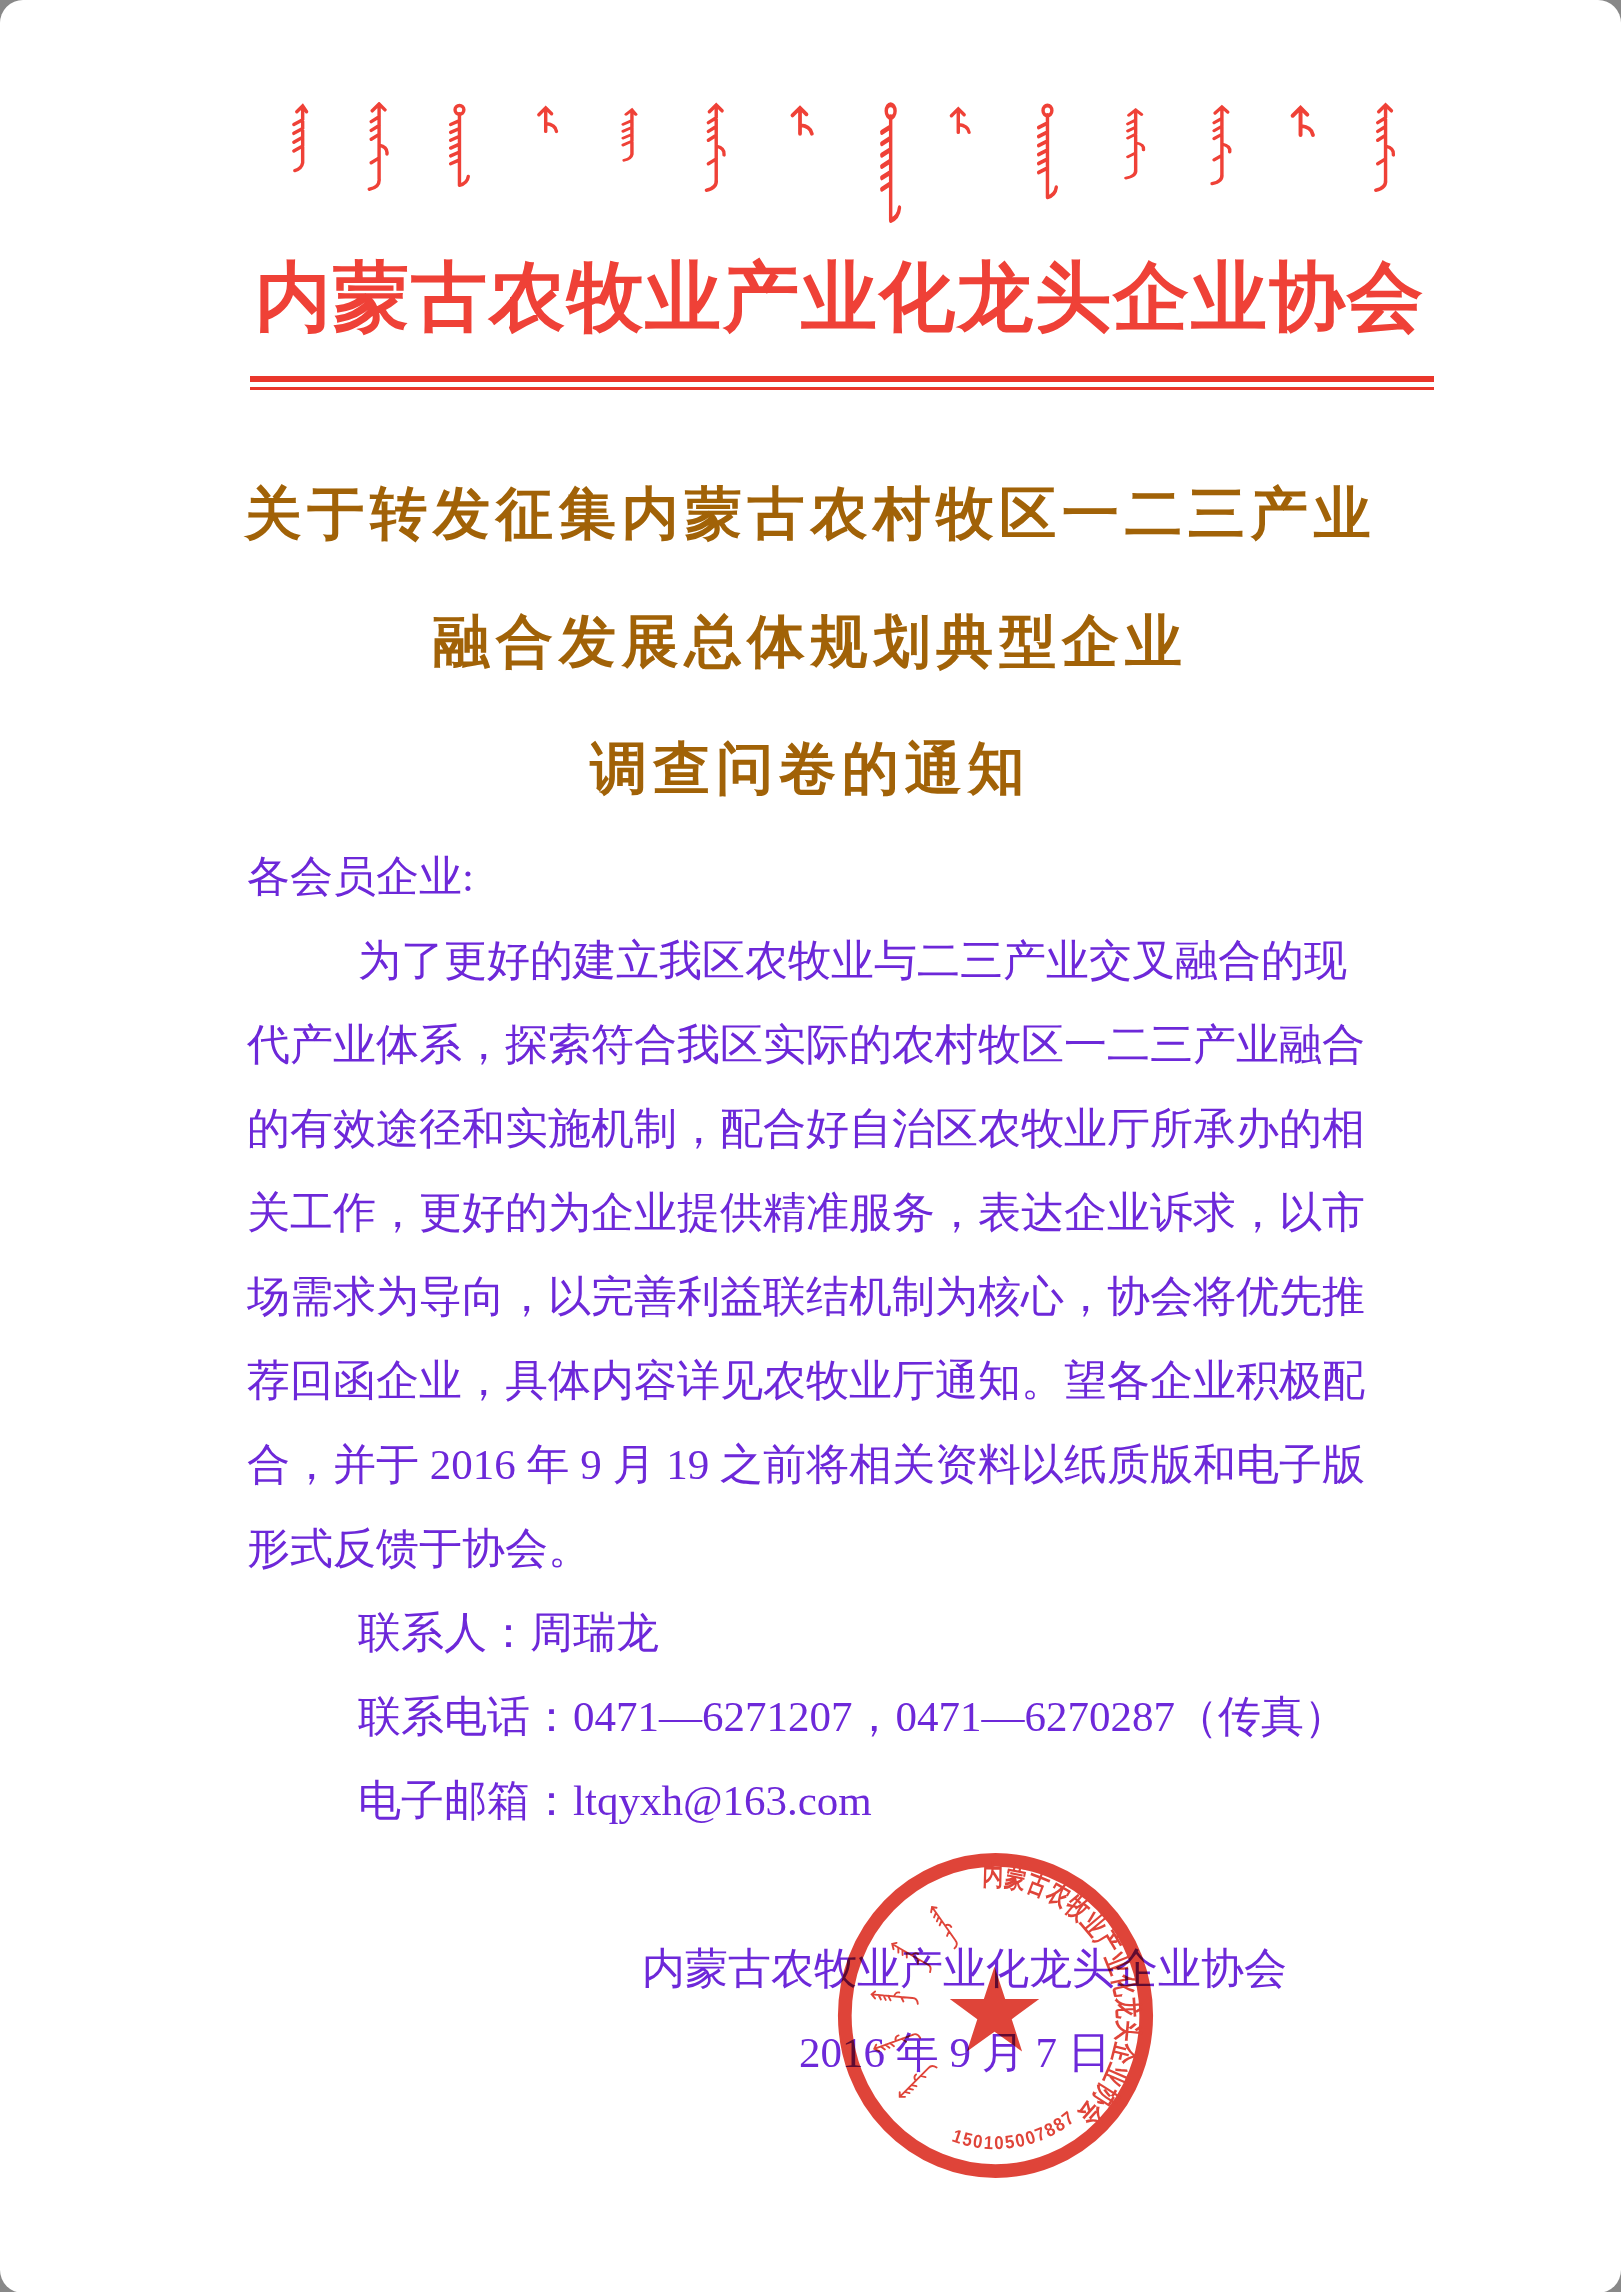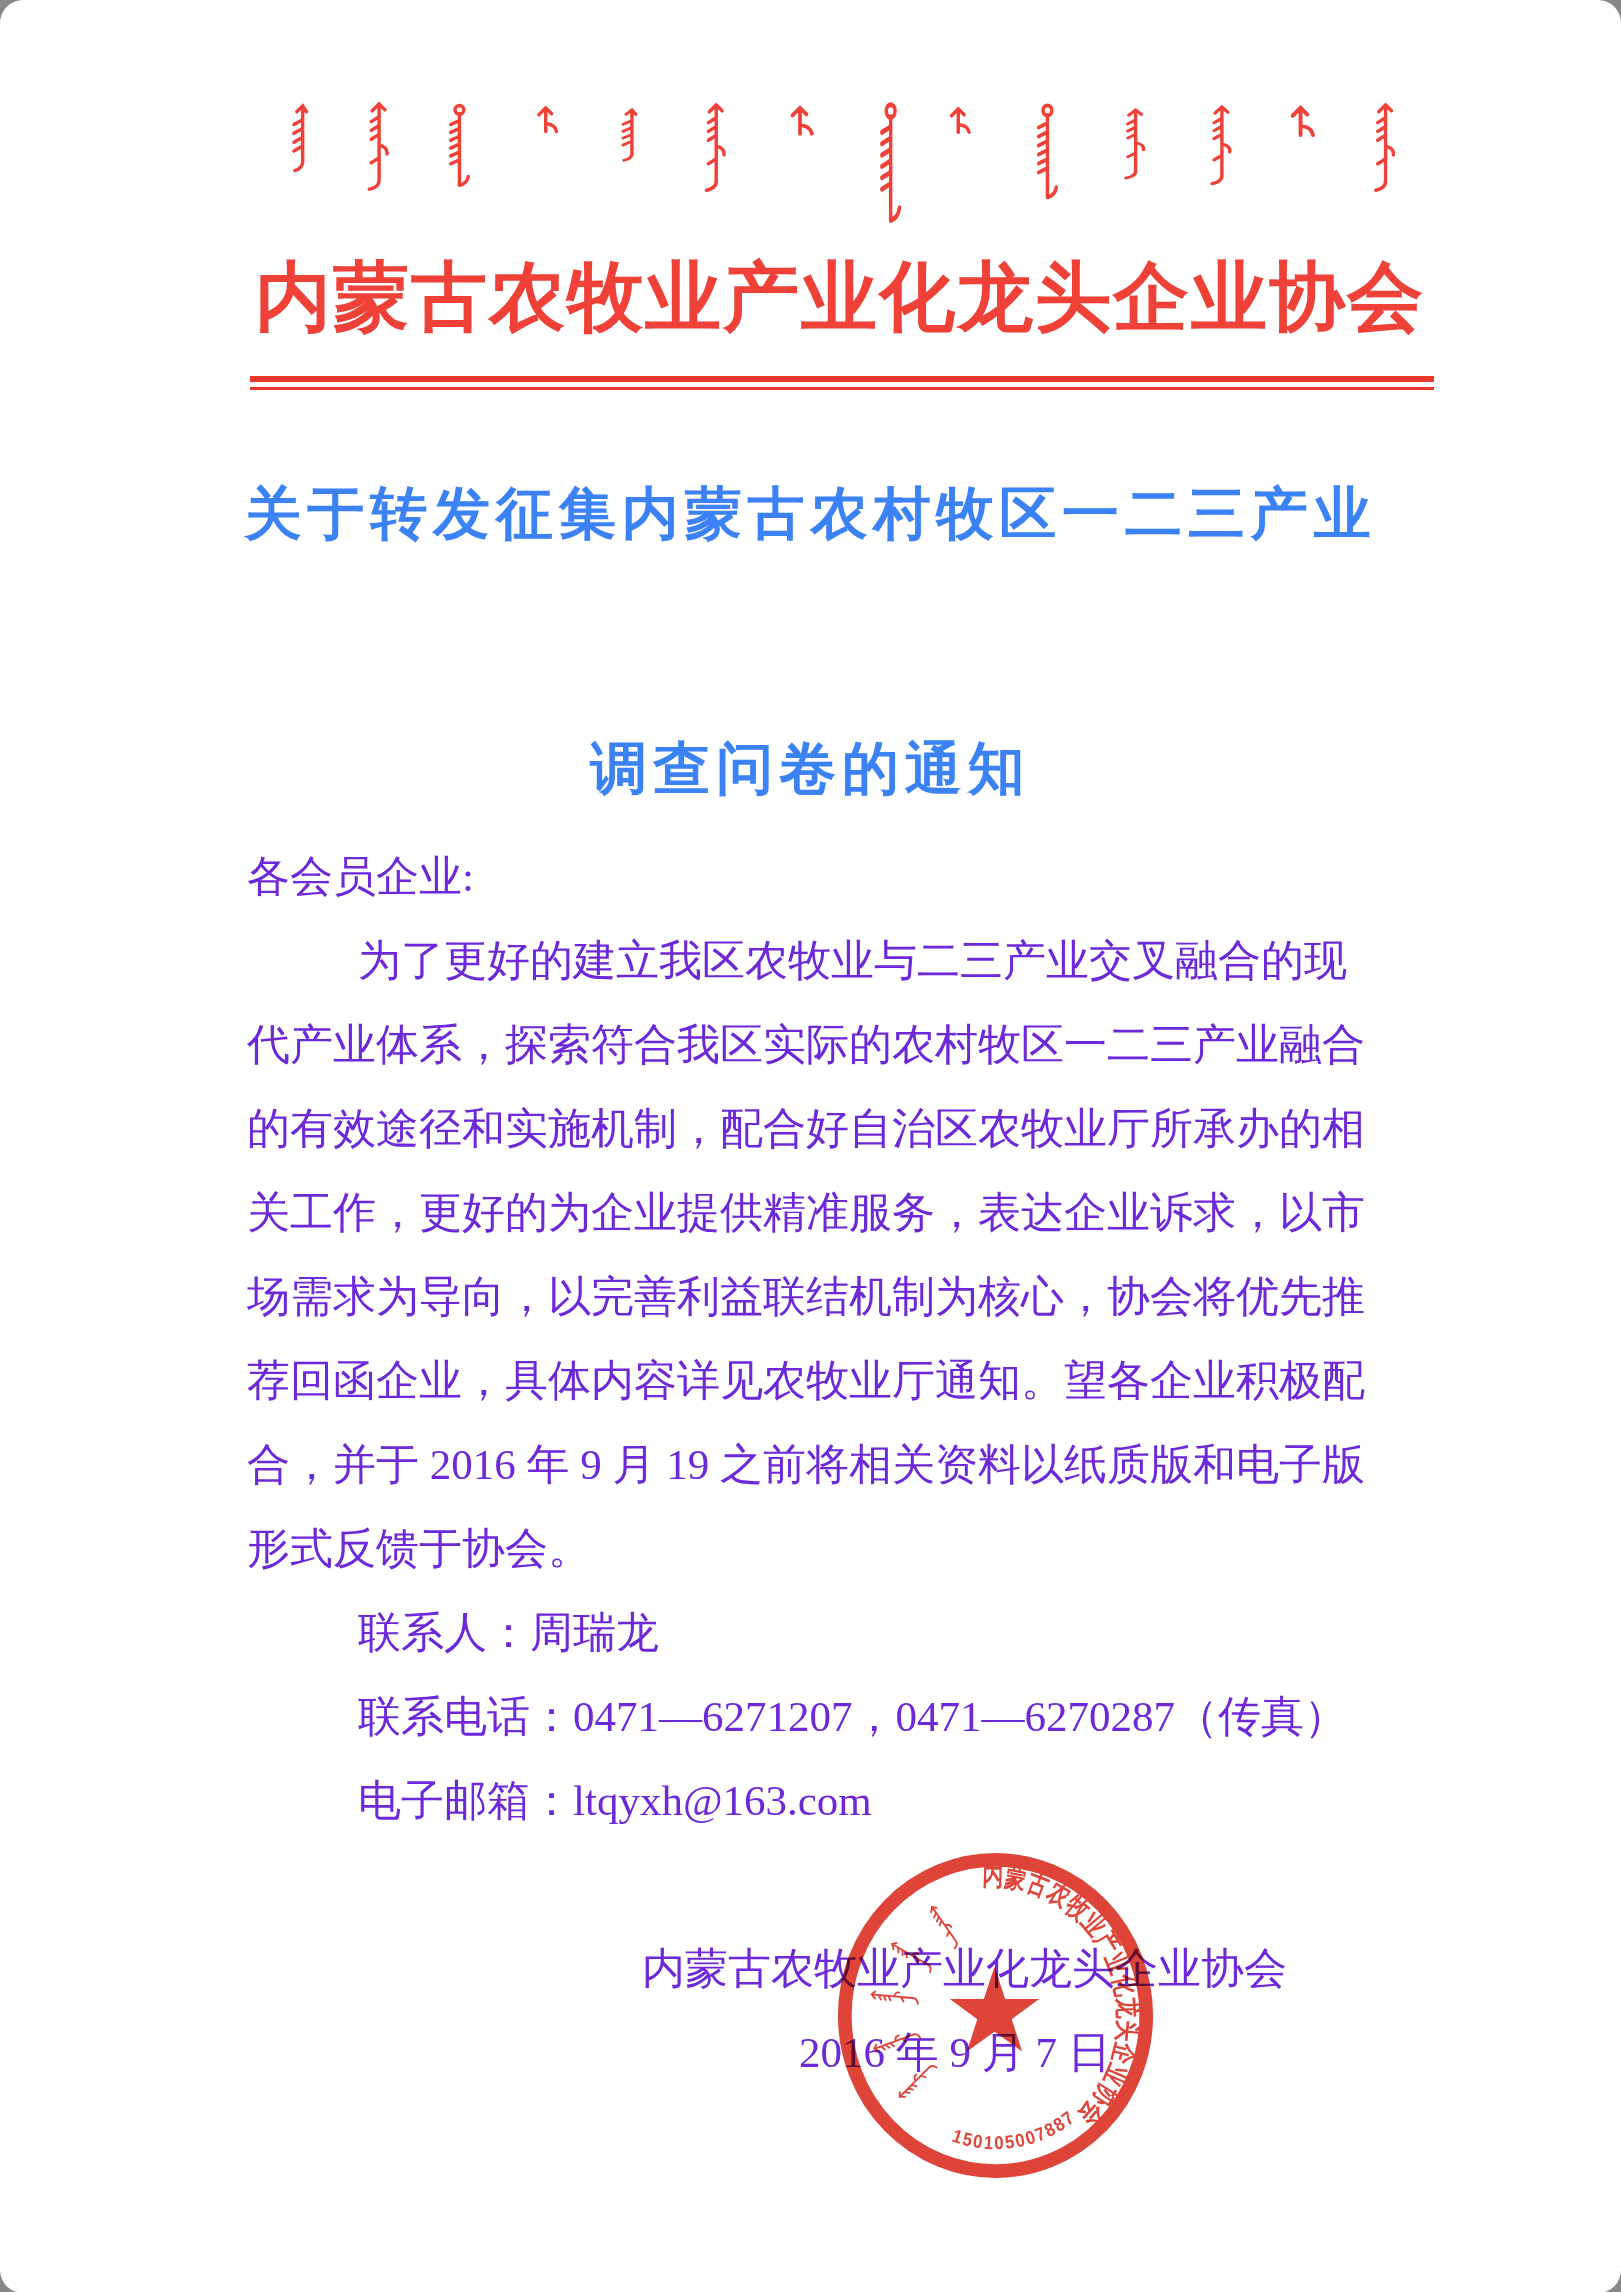--- a/index.html
+++ b/index.html
@@ -13,21 +13,21 @@
     position:absolute; left:247px; top:247px; width:1186px; text-align:center;
     font-size:76px; font-weight:bold; letter-spacing:2px; white-space:nowrap;
     color:#ef4137;
   }
   #rule{position:absolute; left:250px; top:376px; width:1184px;}
   #rule .thick{height:5.9px; background:#ea362b;}
   #rule .thin{height:2.9px; background:#ea362b; margin-top:4.9px;}
   
   .title-line{
     position:absolute; left:0; width:1621px; text-align:center;
-    font-weight:bold; font-size:57px; letter-spacing:5.9px; white-space:nowrap; color:#3b82f6;
+    font-weight:bold; font-size:57px; letter-spacing:5.9px; white-space:nowrap; color:#a16207;
   }
   #title1{top:476px;} #title2{top:604px;} #title3{top:731px;}
   
   #body-block{
     position:absolute; left:247px; top:835px; width:1127px;
     font-size:43px; line-height:84px; color:#6d28d9; z-index:2;
   }
   .bline{height:84px; white-space:nowrap;}
   .indent1{padding-left:111px;}
   .contact{padding-left:111px;}
@@ -79,20 +79,21 @@
   </svg>
 
   <div id="orgname">内蒙古农牧业产业化龙头企业协会</div>
 
   <div id="rule">
     <div class="thick"></div>
     <div class="thin"></div>
   </div>
 
   <div id="title1" class="title-line">关于转发征集内蒙古农村牧区一二三产业</div>
+  <div id="title2" class="title-line">融合发展总体规划典型企业</div>
   <div id="title3" class="title-line">调查问卷的通知</div>
 
   <div id="body-block">
     <div class="bline">各会员企业:</div>
     <div class="bline indent1">为了更好的建立我区农牧业与二三产业交叉融合的现</div>
     <div class="bline">代产业体系，探索符合我区实际的农村牧区一二三产业融合</div>
     <div class="bline">的有效途径和实施机制，配合好自治区农牧业厅所承办的相</div>
     <div class="bline">关工作，更好的为企业提供精准服务，表达企业诉求，以市</div>
     <div class="bline">场需求为导向，以完善利益联结机制为核心，协会将优先推</div>
     <div class="bline">荐回函企业，具体内容详见农牧业厅通知。望各企业积极配</div>

